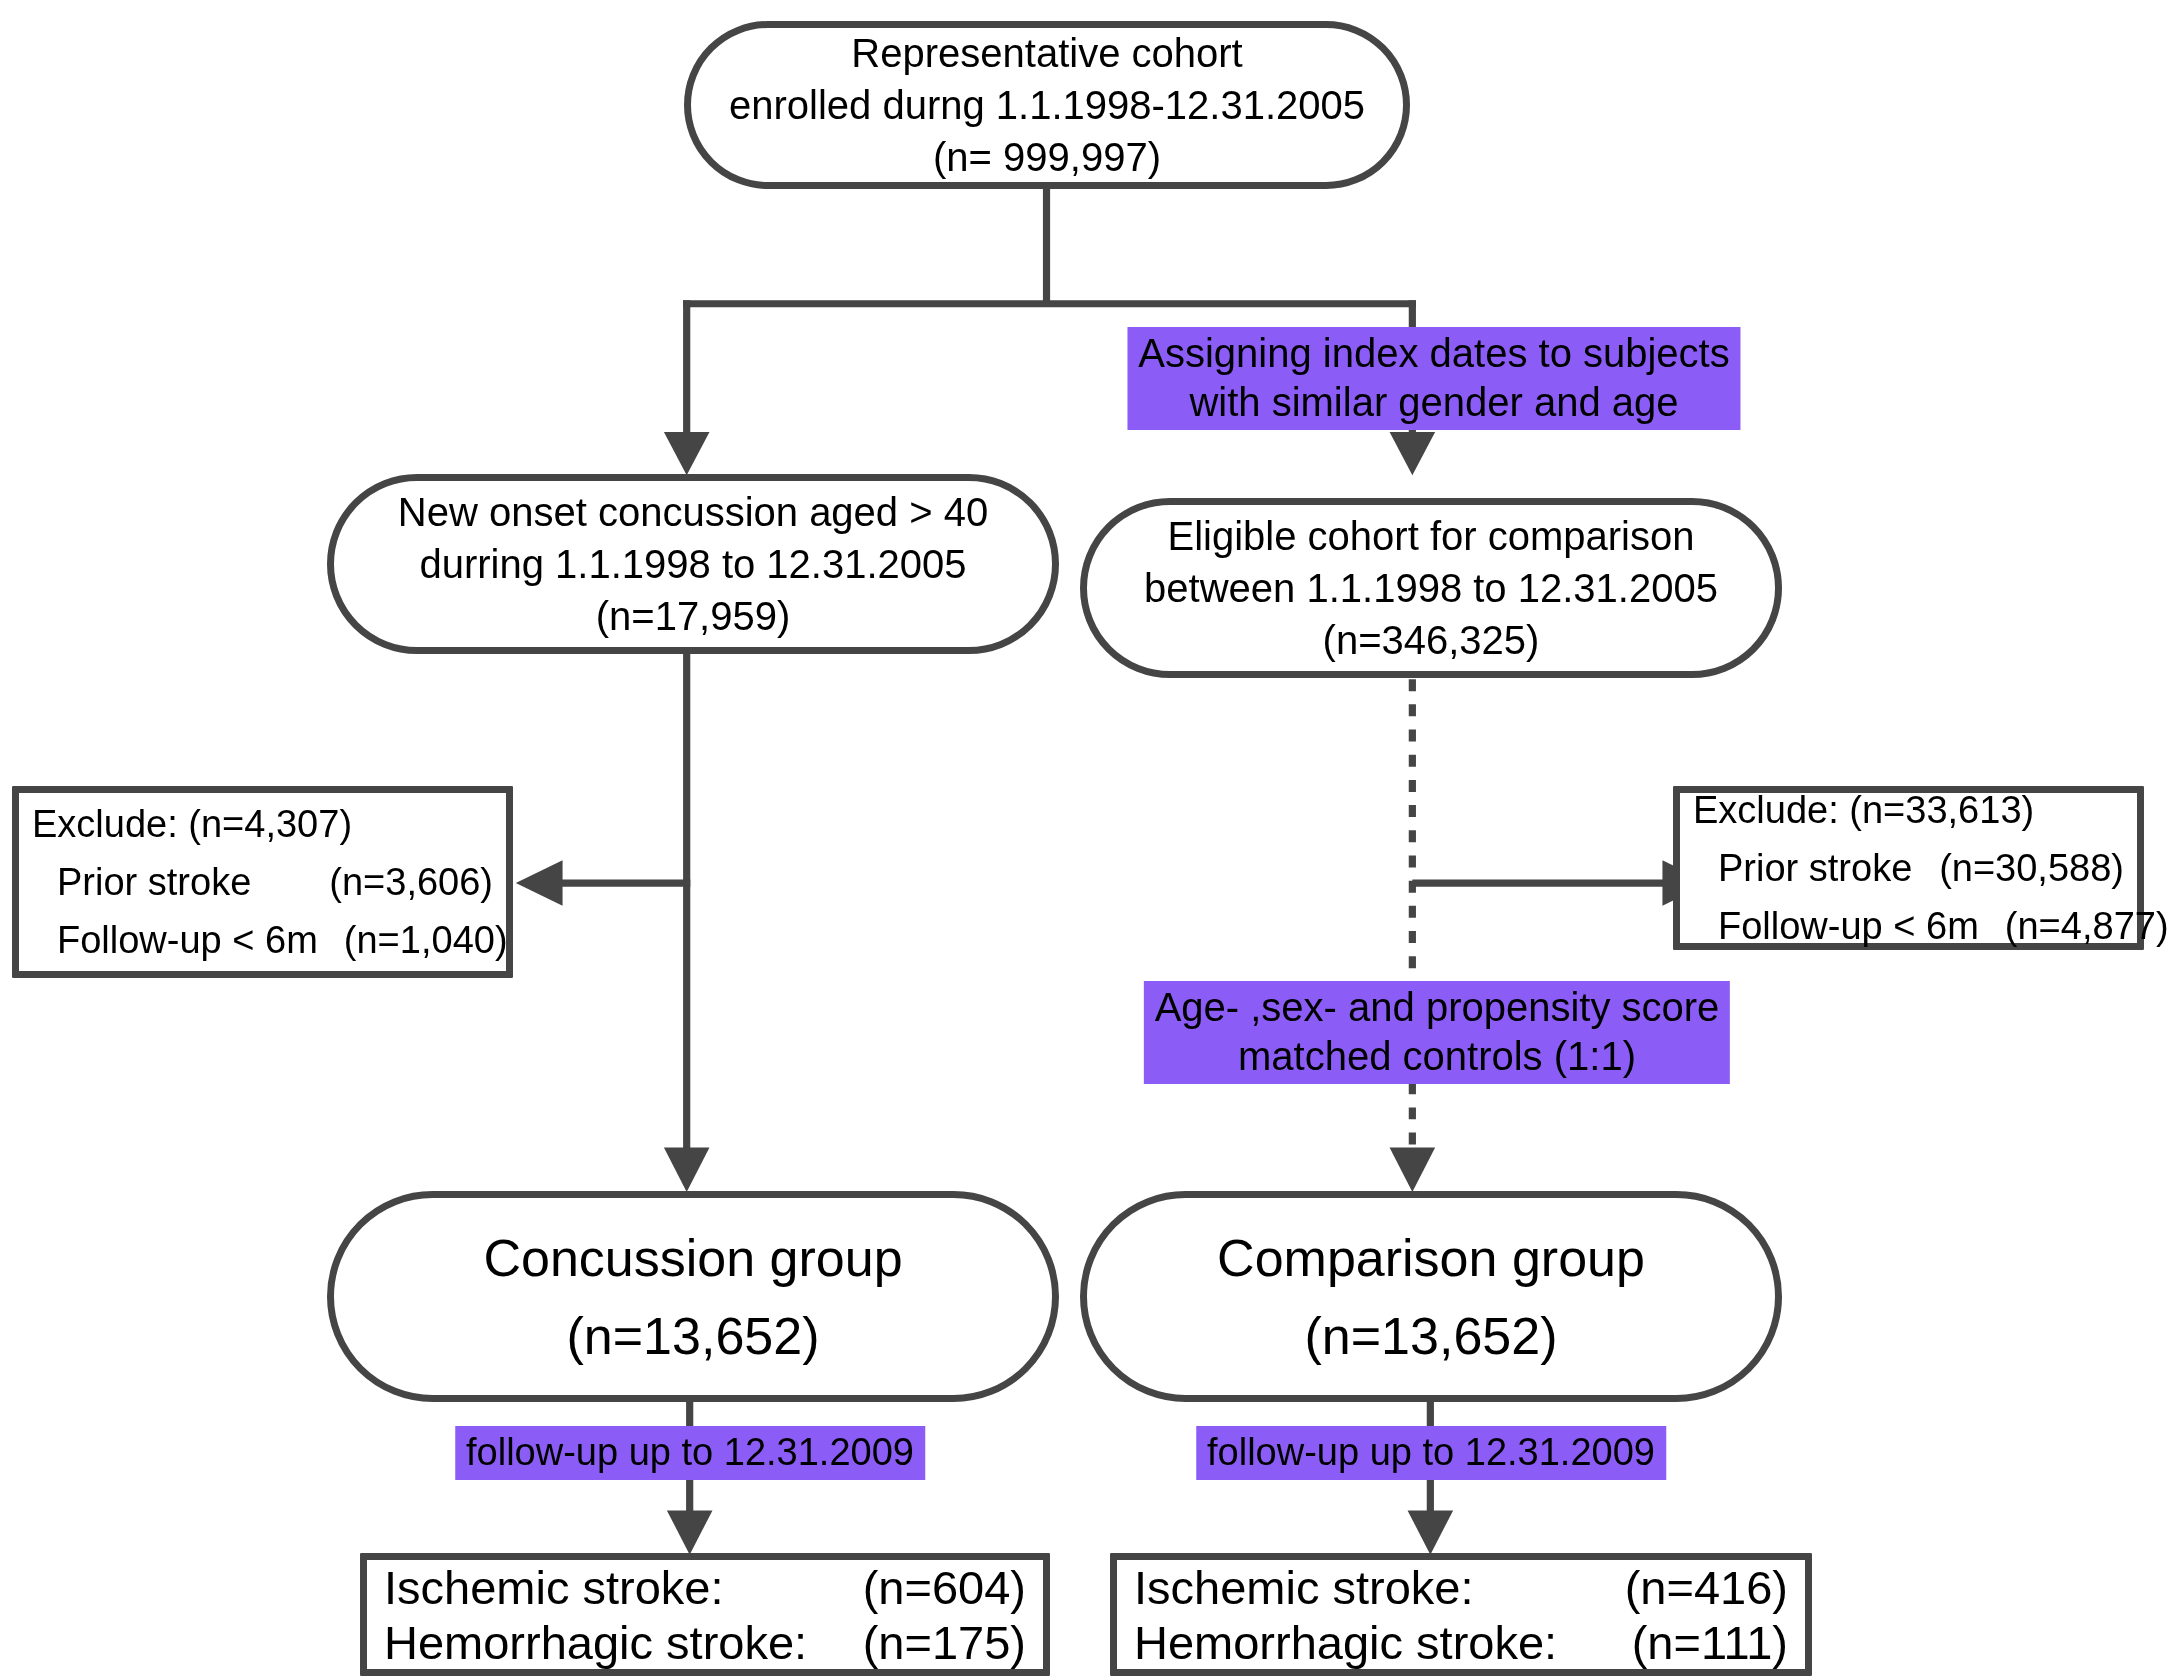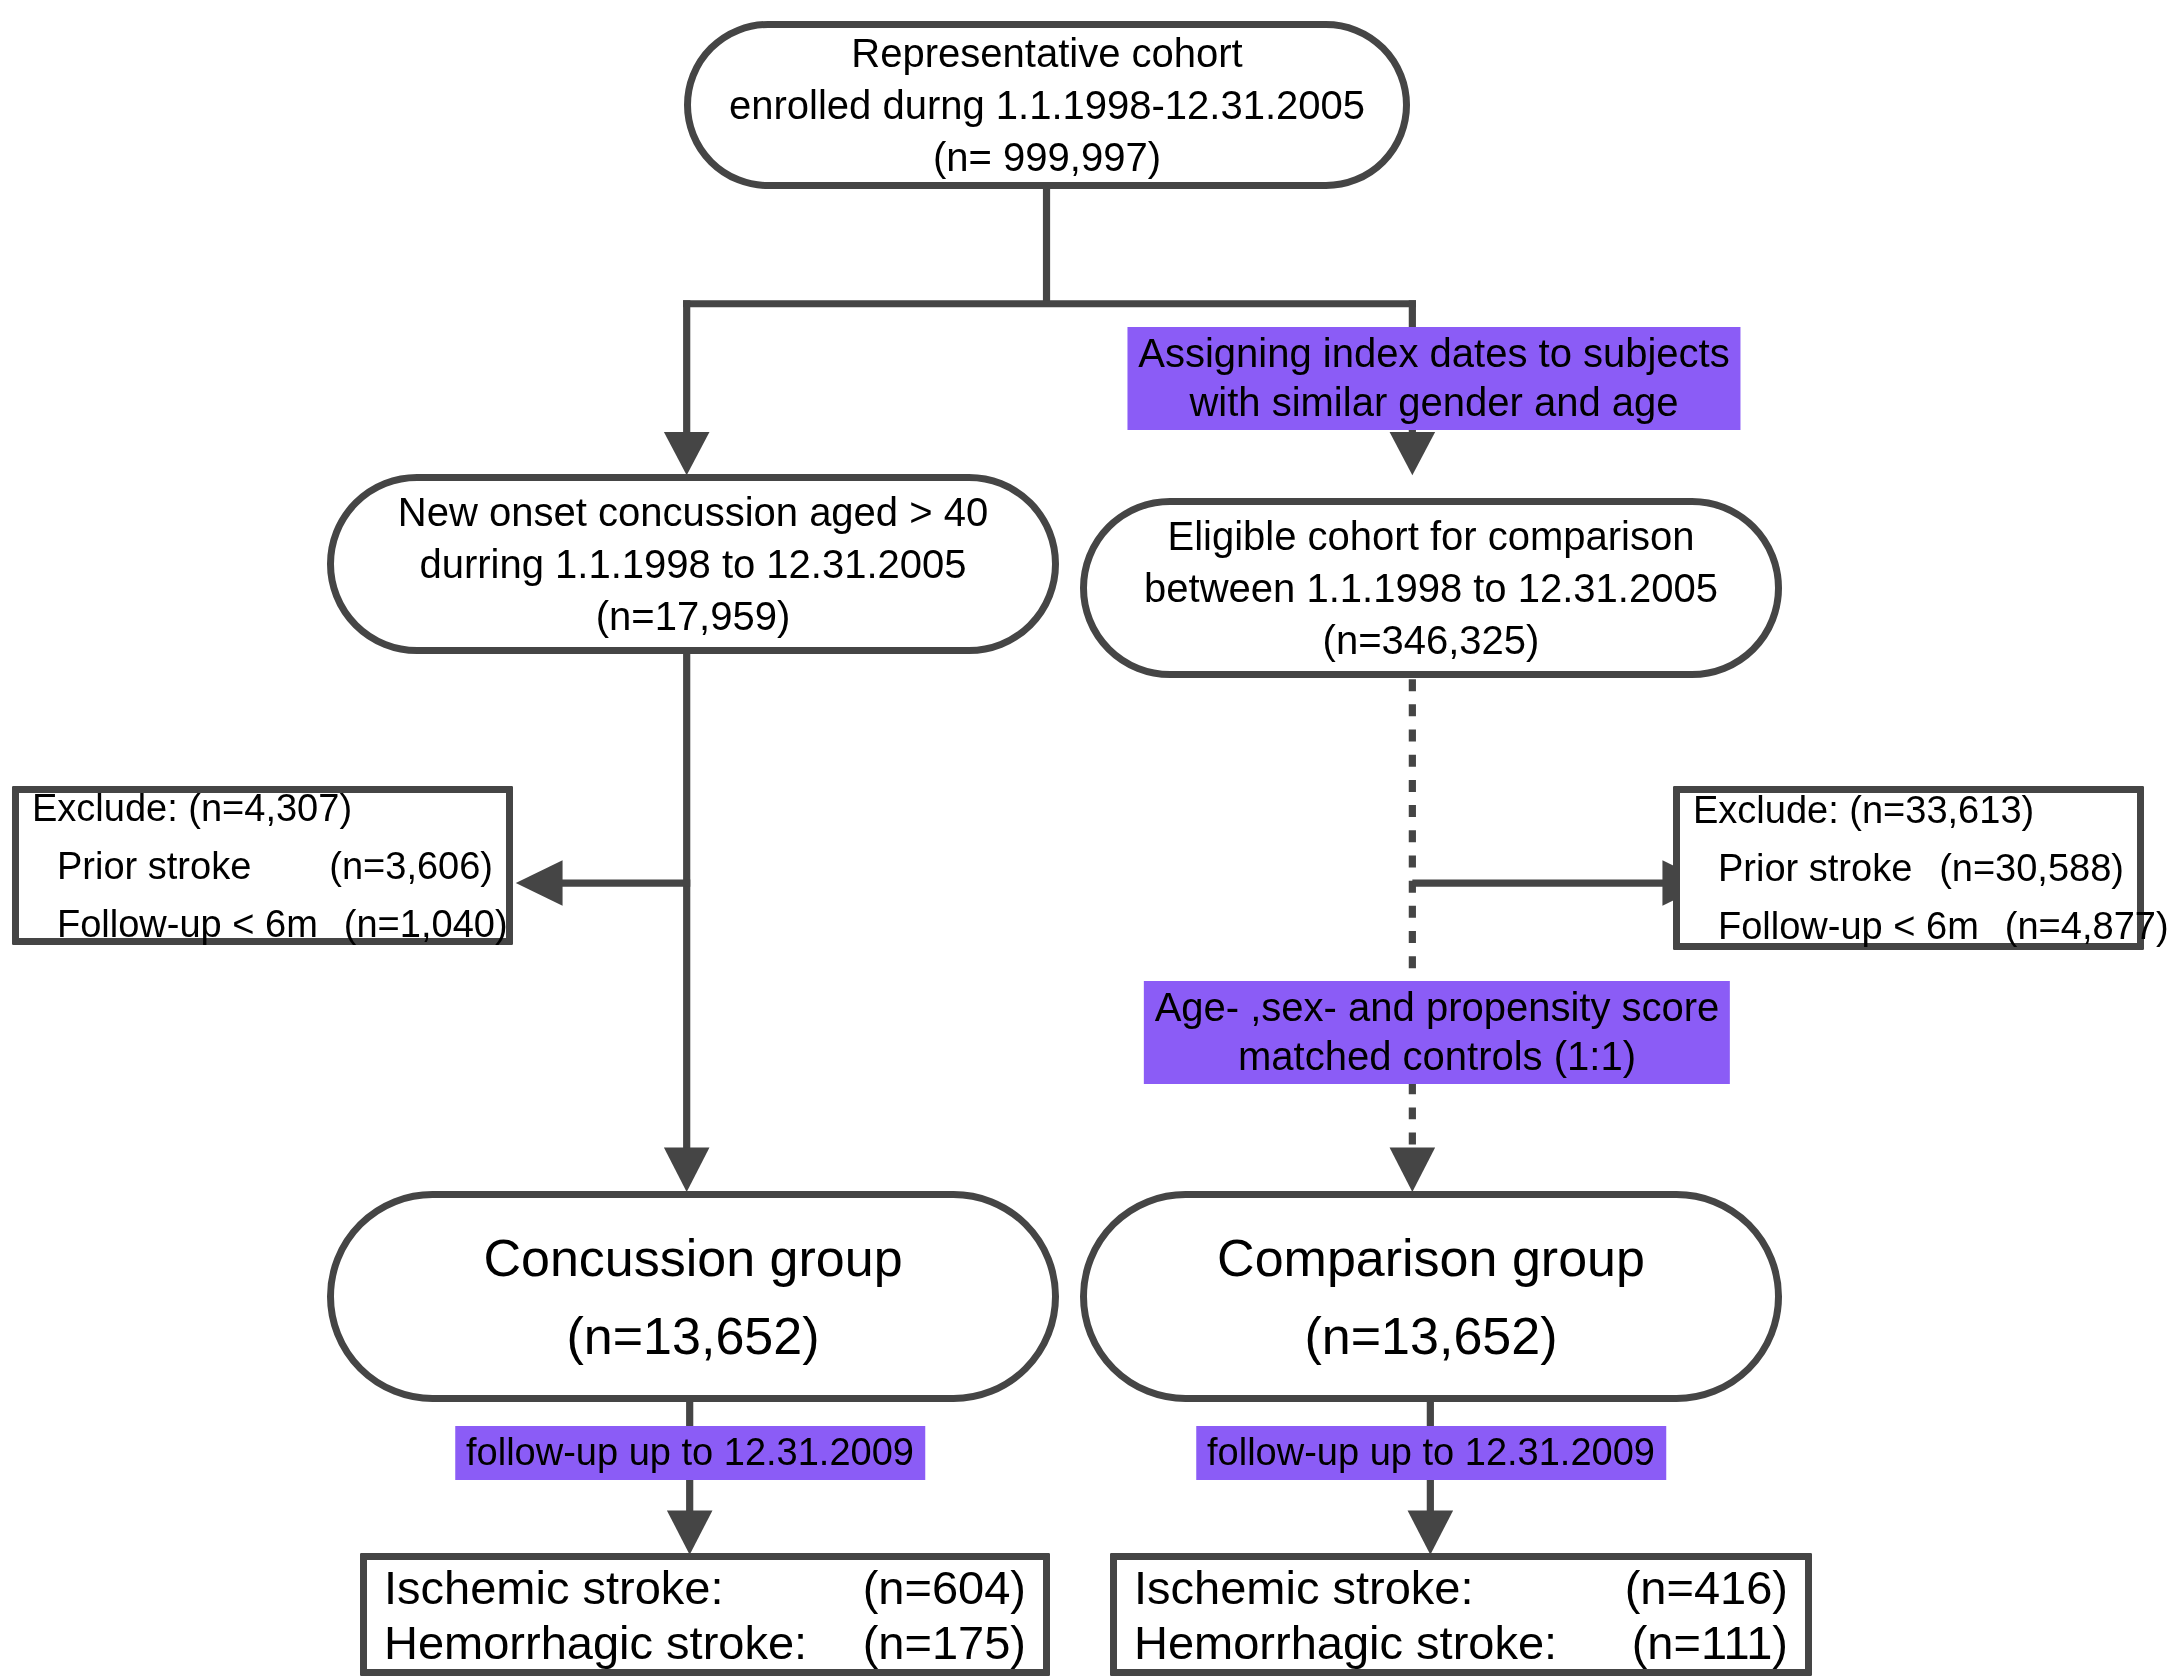--- a/index.html
+++ b/index.html
@@ -68,21 +68,21 @@
     <div class="nline">durring 1.1.1998 to 12.31.2005</div>
     <div class="nline">(n=17,959)</div>
   </div>
 
   <div class="node stadium" style="left:1080px;top:498px;width:702px;height:180px;">
     <div class="nline">Eligible cohort for comparison</div>
     <div class="nline">between 1.1.1998 to 12.31.2005</div>
     <div class="nline">(n=346,325)</div>
   </div>
 
-  <div class="node rect exclude" style="left:12px;top:786px;width:501px;height:159px;">
+  <div class="node rect exclude" style="left:12px;top:786px;width:501px;height:192px;">
     <div class="ex-title">Exclude: (n=4,307)</div>
     <div class="ex-row">
       <span>Prior stroke</span>
       <span class="val">(n=3,606)</span>
     </div>
     <div class="ex-row">
       <span>Follow-up &lt; 6m</span>
       <span class="val">(n=1,040)</span>
     </div>
   </div>

